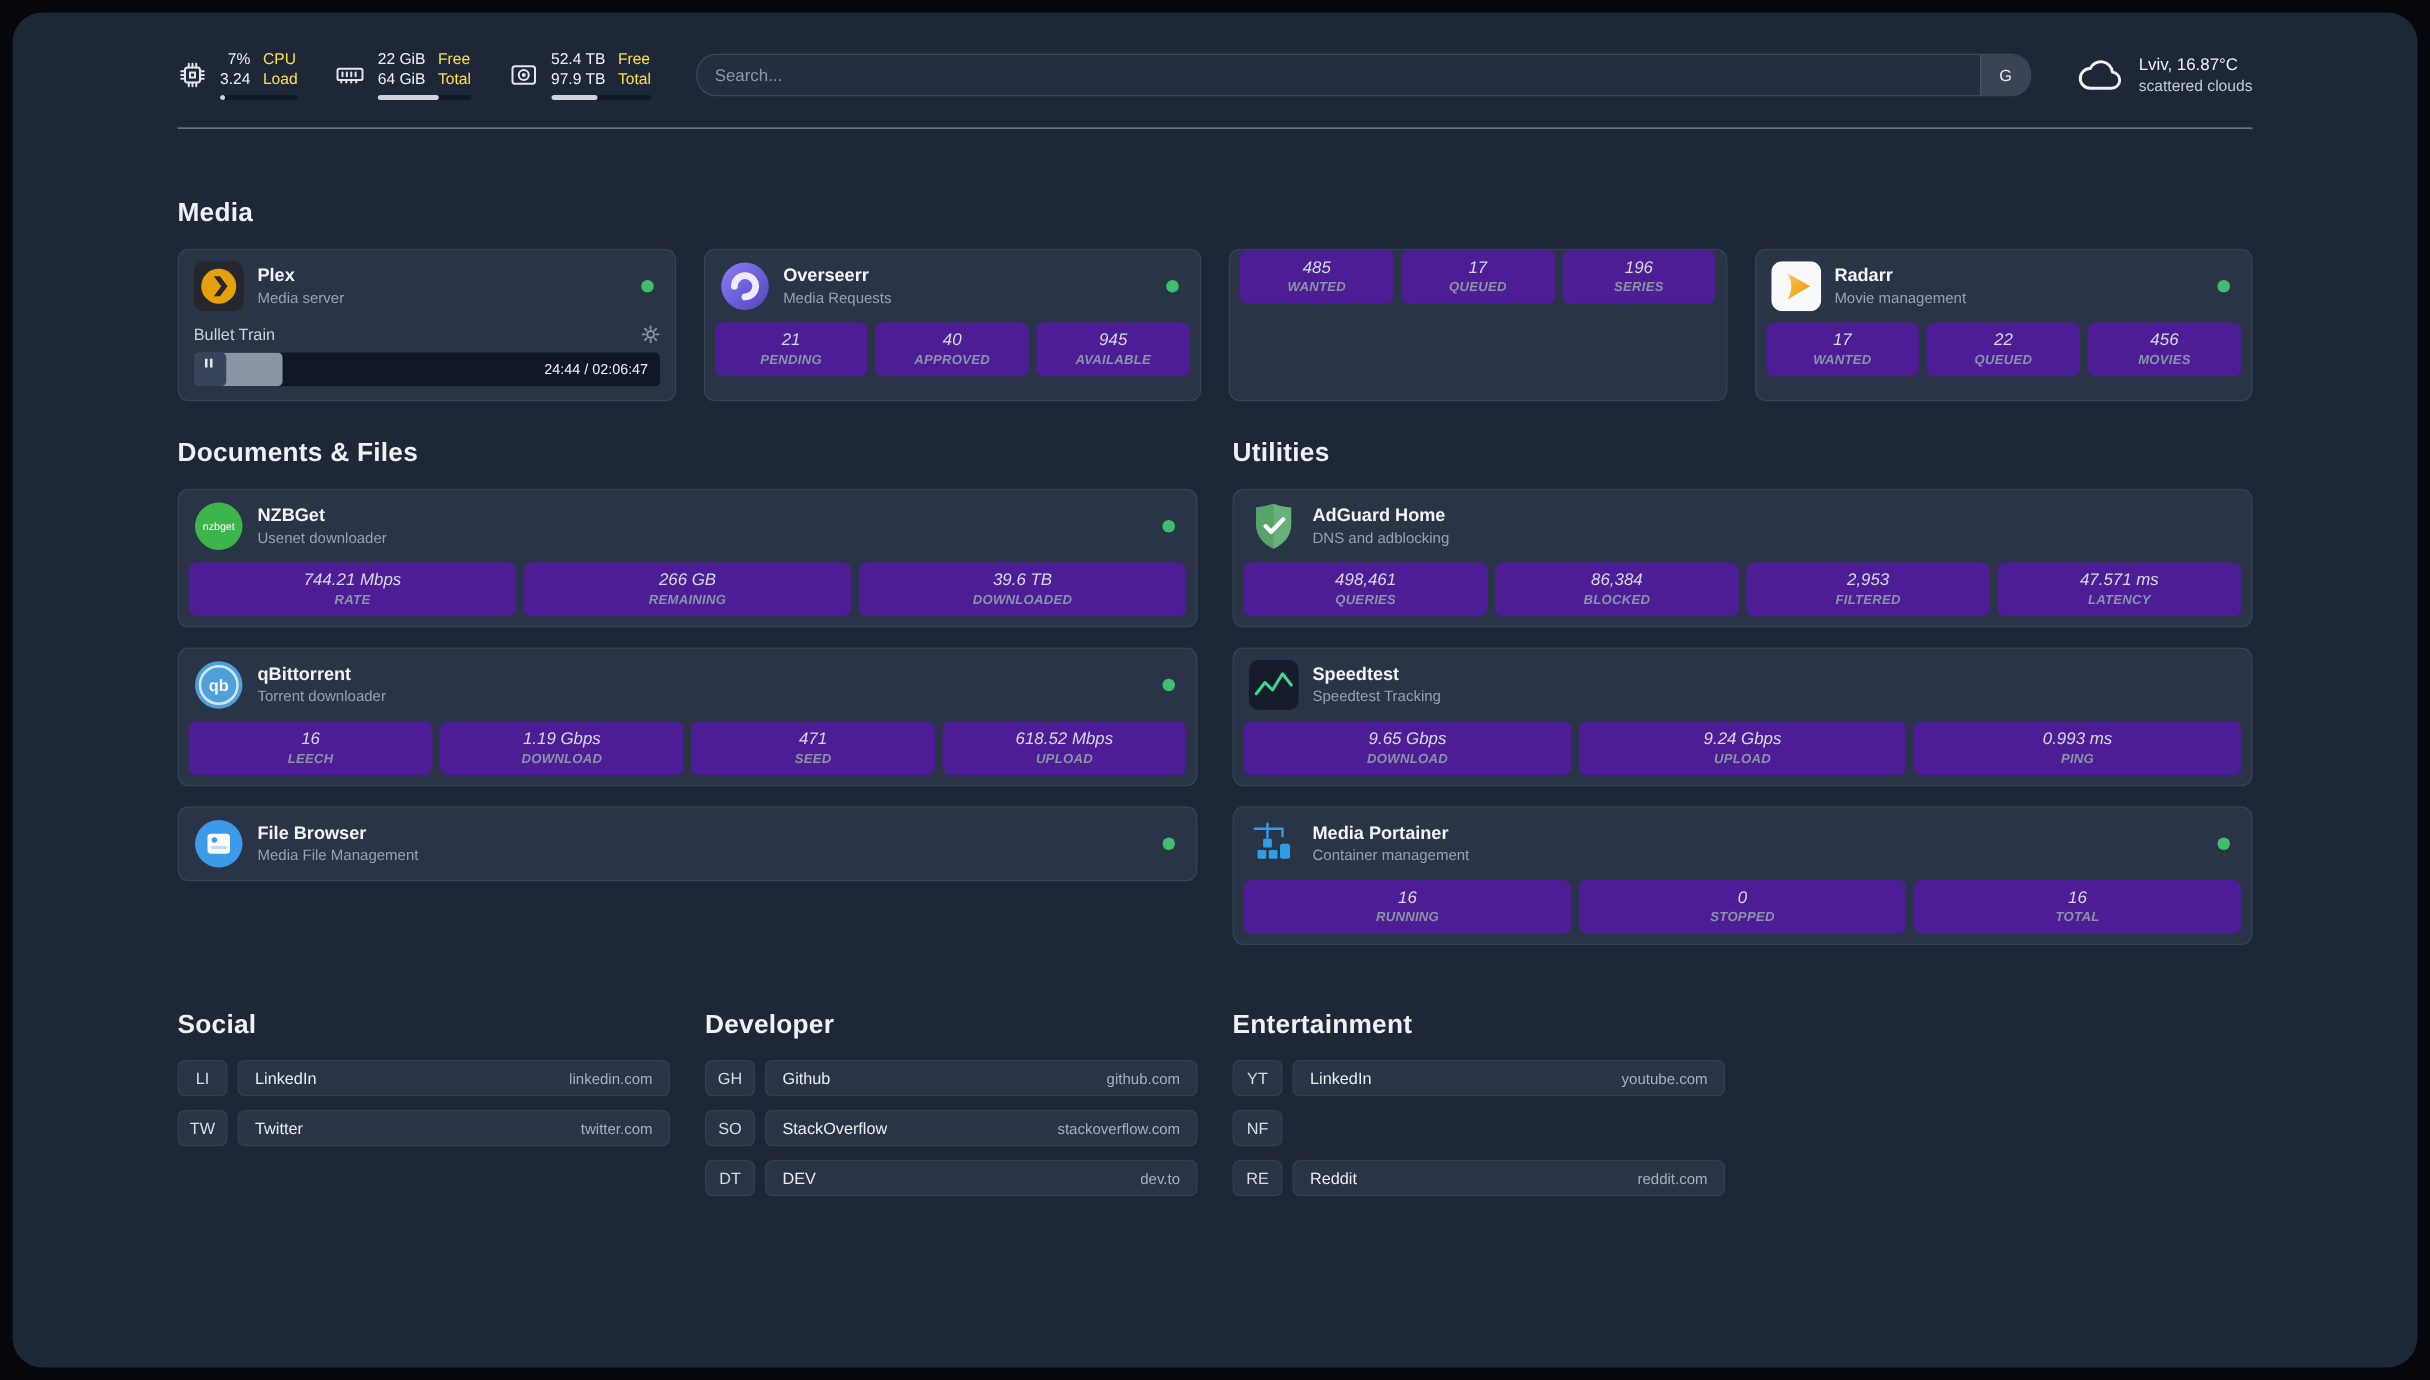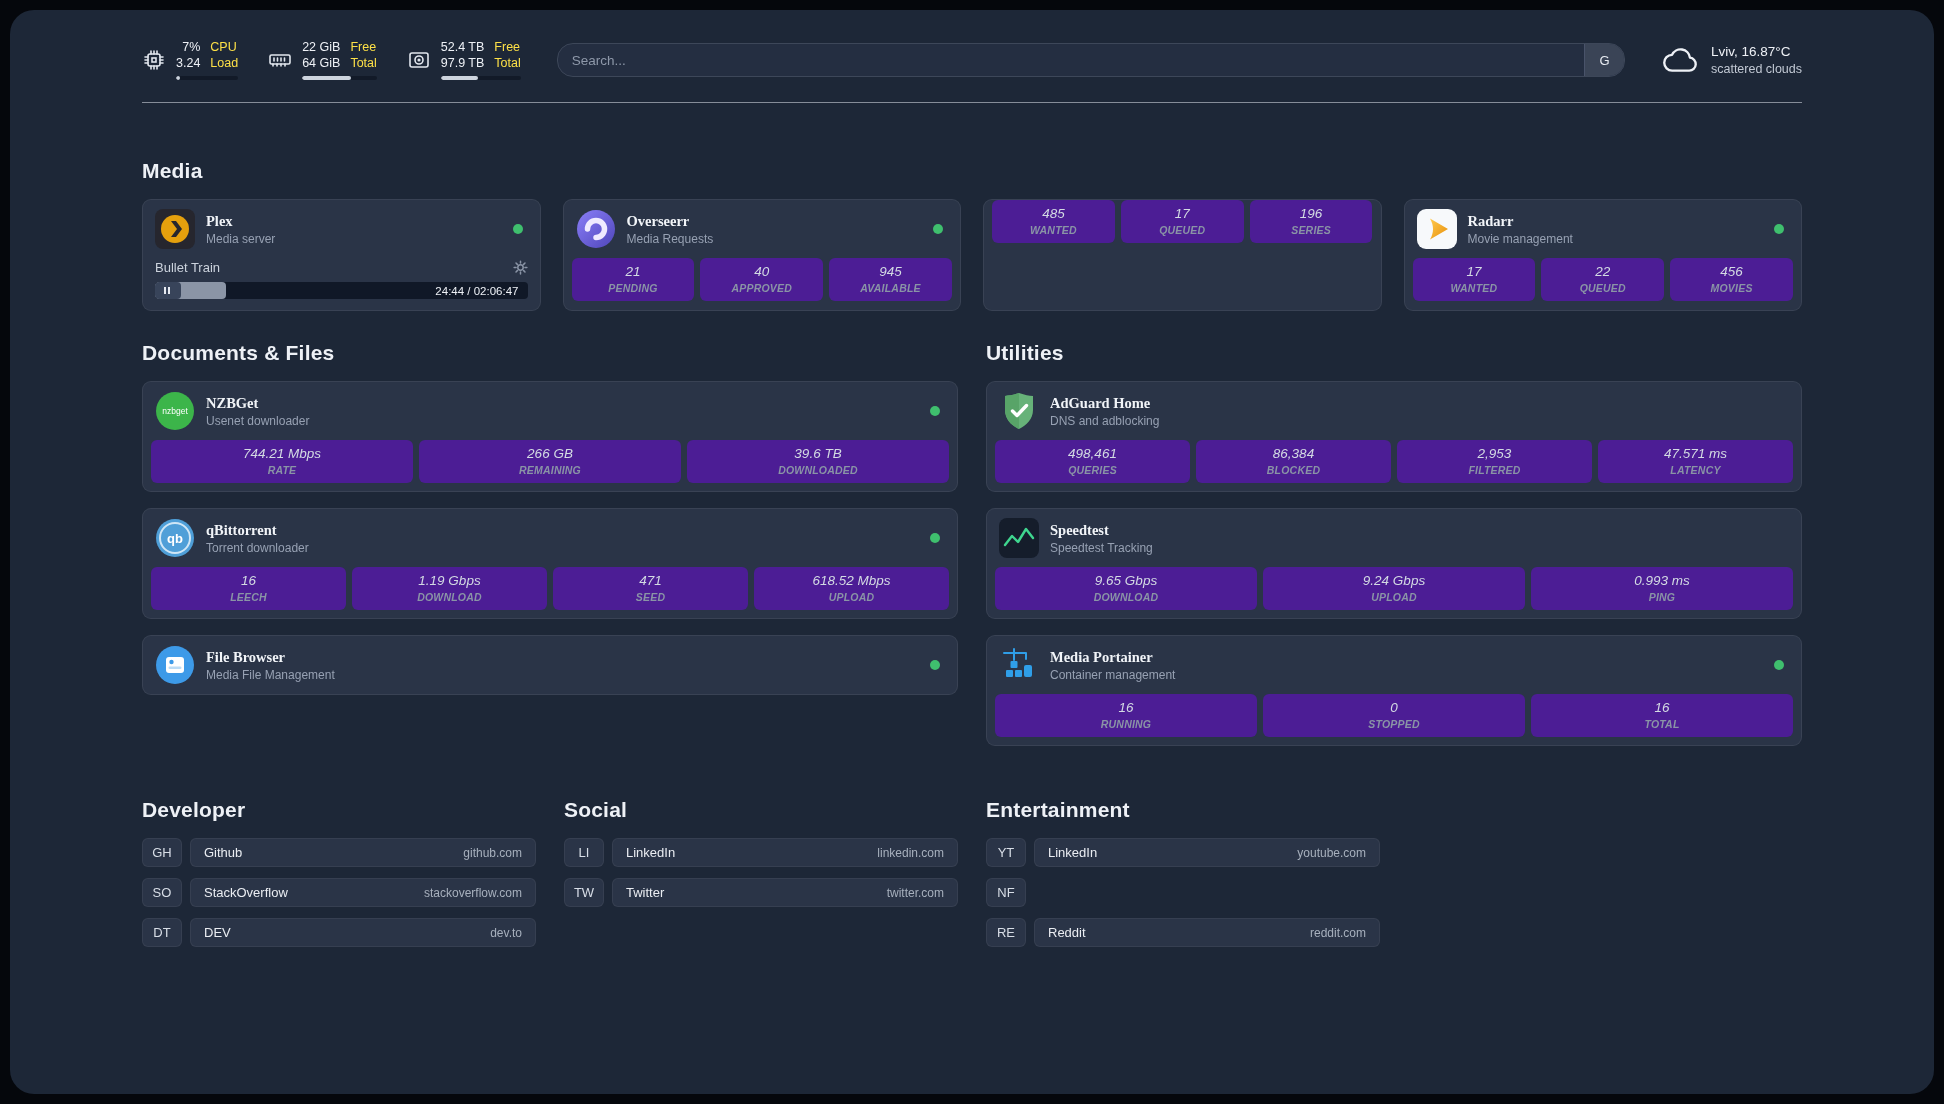--- a/index.html
+++ b/index.html
@@ -39,34 +39,34 @@
   .two-col { display:grid; grid-template-columns:1fr 1fr; gap:28px; margin-top:30px; }
   .col-title { margin-bottom:16px; }
   .col-stack { display:flex; flex-direction:column; gap:16px; }
 
   
   .card { background:#2a3447; border:1px solid rgba(255,255,255,0.07); border-radius:9px; cursor:pointer; }
   .card-header { display:flex; align-items:center; gap:11px; padding:9px 12px; }
   .svc-icon { width:40px; height:40px; flex:0 0 40px; display:flex; align-items:center; justify-content:center; }
   .svc-icon svg { width:40px; height:40px; }
   .svc-meta { display:flex; flex-direction:column; }
-  .svc-name { font-size:14.5px; font-weight:700; color:#f1f4f8;font-family:Liberation Serif, serif; }
+  .svc-name { font-size:14.5px; font-weight:700; color:#f1f4f8; }
   .svc-desc { font-size:12px; color:#97a1b3; margin-top:2px; }
   .status-dot { width:10px; height:10px; border-radius:50%; margin-left:auto; margin-right:5px; flex:0 0 10px; }
   .stats { display:flex; gap:6px; padding:0 8px 8px; }
   .stat { flex:1; background:#4c1d95; border-radius:6px; text-align:center; padding:6px 4px 7px;font-style:italic; }
   .stat .v { font-size:13.5px; color:#d3dae3; }
   .stat .l { font-size:10.5px; font-weight:700; color:#8a94a6; margin-top:3px; letter-spacing:.02em; }
 
   
   .player { padding:2px 12px 11px; }
   .player-top { display:flex; justify-content:space-between; align-items:center; margin-bottom:7px; }
   .player-track-name { font-size:13px; color:#ccd3dd; }
   .gear { width:15px; height:15px; cursor:pointer; }
-  .pbar { position:relative; height:17px; background:#101827; border-radius:4px; overflow:hidden;padding-left:27px; }
+  .pbar { position:relative; height:27px; background:#101827; border-radius:4px; overflow:hidden;padding-left:27px; }
   .pfill { position:absolute; left:0; top:0; bottom:0; background:#8b95a6; border-radius:4px; }
   .ppause { position:absolute; left:0; top:0; bottom:0; width:26px; background:#38445a; border:0; border-radius:4px; cursor:pointer; }
   .ppause::before { content:""; position:absolute; left:9px; top:5px; width:2px; height:7px; background:#e6eaf1; box-shadow:4px 0 0 #e6eaf1; }
   .ptime { position:absolute; right:9px; top:0; bottom:0; display:flex; align-items:center; color:#eef1f6; font-size:11.5px; }
 
   
   .bookmarks { display:grid; grid-template-columns:repeat(4,1fr); gap:28px; margin-top:52px; }
   .bm-title { margin-bottom:16px; }
   .bm-item { display:flex; gap:8px; margin-bottom:11px; cursor:pointer; }
   .bm-abbr { width:40px; height:29px; display:flex; align-items:center; justify-content:center; background:#2a3447; border:1px solid rgba(255,255,255,0.06); border-radius:6px; color:#d8dee7; font-size:13px; }
@@ -485,20 +485,38 @@
               </div>
             </div>
           </div>
 
         </div>
       </div>
     </div>
 
     <div class="bookmarks">
       <div class="bm-group">
+        <h2 class="section-title bm-title">Social</h2>
+        <div class="bm-item">
+          <span class="bm-abbr">LI</span>
+          <span class="bm-main">
+            <span class="bm-name">LinkedIn</span>
+            <span class="bm-url">linkedin.com</span>
+          </span>
+        </div>
+        <div class="bm-item">
+          <span class="bm-abbr">TW</span>
+          <span class="bm-main">
+            <span class="bm-name">Twitter</span>
+            <span class="bm-url">twitter.com</span>
+          </span>
+        </div>
+      </div>
+
+      <div class="bm-group">
         <h2 class="section-title bm-title">Developer</h2>
         <div class="bm-item">
           <span class="bm-abbr">GH</span>
           <span class="bm-main">
             <span class="bm-name">Github</span>
             <span class="bm-url">github.com</span>
           </span>
         </div>
         <div class="bm-item">
           <span class="bm-abbr">SO</span>
@@ -510,38 +528,20 @@
         <div class="bm-item">
           <span class="bm-abbr">DT</span>
           <span class="bm-main">
             <span class="bm-name">DEV</span>
             <span class="bm-url">dev.to</span>
           </span>
         </div>
       </div>
 
       <div class="bm-group">
-        <h2 class="section-title bm-title">Social</h2>
-        <div class="bm-item">
-          <span class="bm-abbr">LI</span>
-          <span class="bm-main">
-            <span class="bm-name">LinkedIn</span>
-            <span class="bm-url">linkedin.com</span>
-          </span>
-        </div>
-        <div class="bm-item">
-          <span class="bm-abbr">TW</span>
-          <span class="bm-main">
-            <span class="bm-name">Twitter</span>
-            <span class="bm-url">twitter.com</span>
-          </span>
-        </div>
-      </div>
-
-      <div class="bm-group">
         <h2 class="section-title bm-title">Entertainment</h2>
         <div class="bm-item">
           <span class="bm-abbr">YT</span>
           <span class="bm-main">
             <span class="bm-name">LinkedIn</span>
             <span class="bm-url">youtube.com</span>
           </span>
         </div>
         <div class="bm-item">
           <span class="bm-abbr">NF</span>

